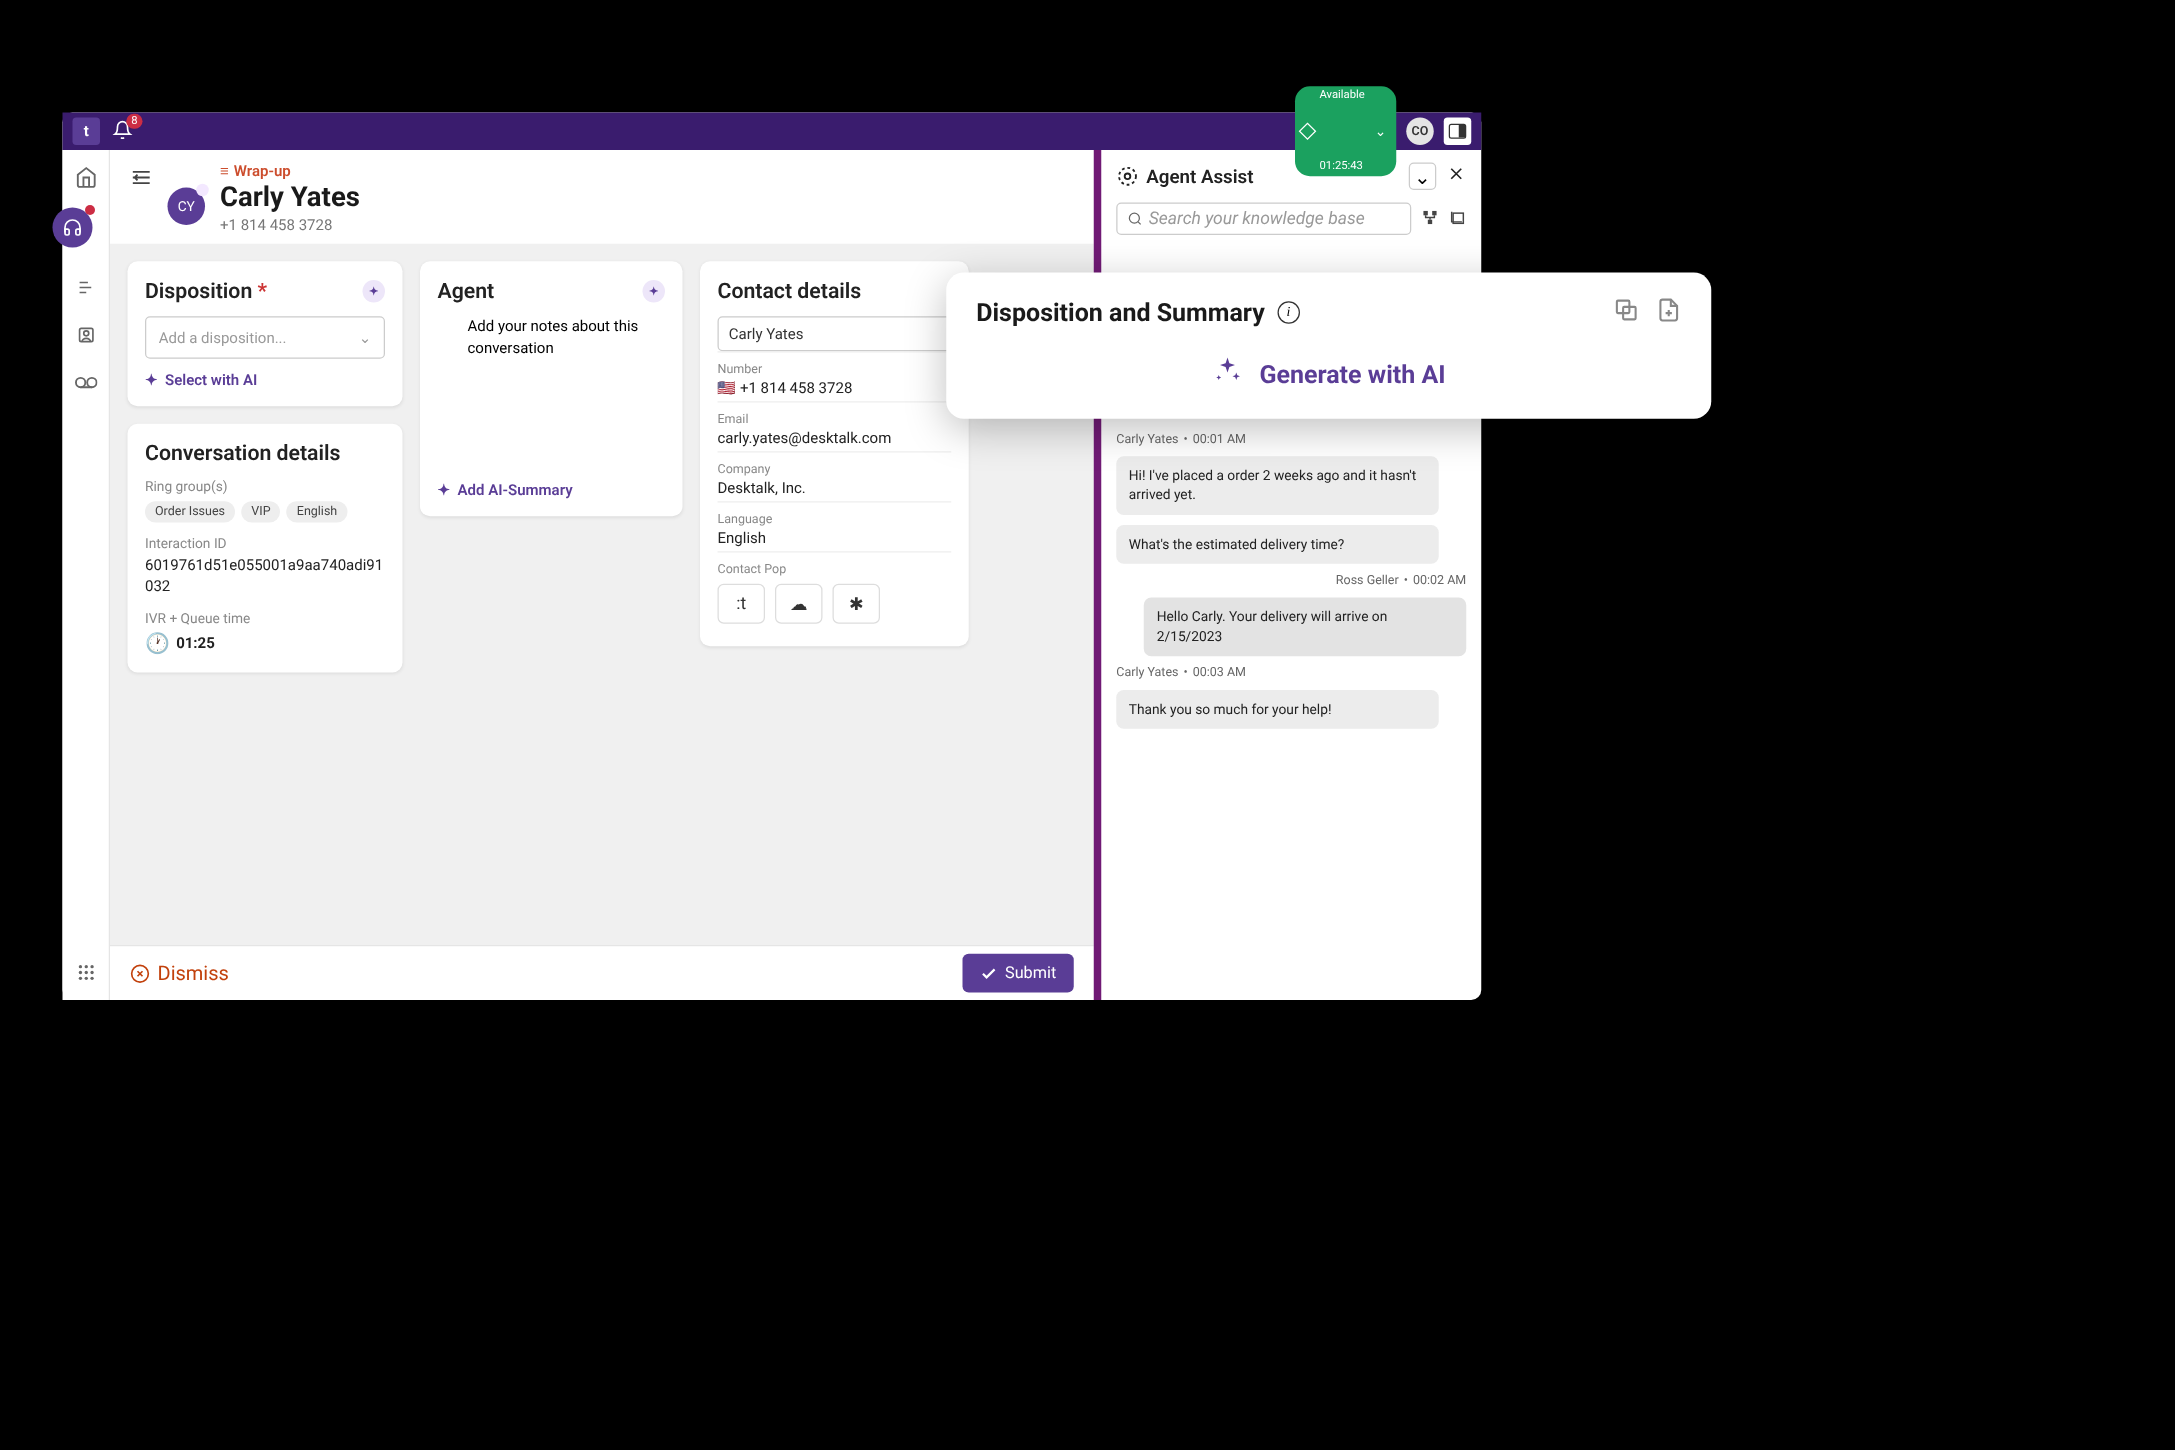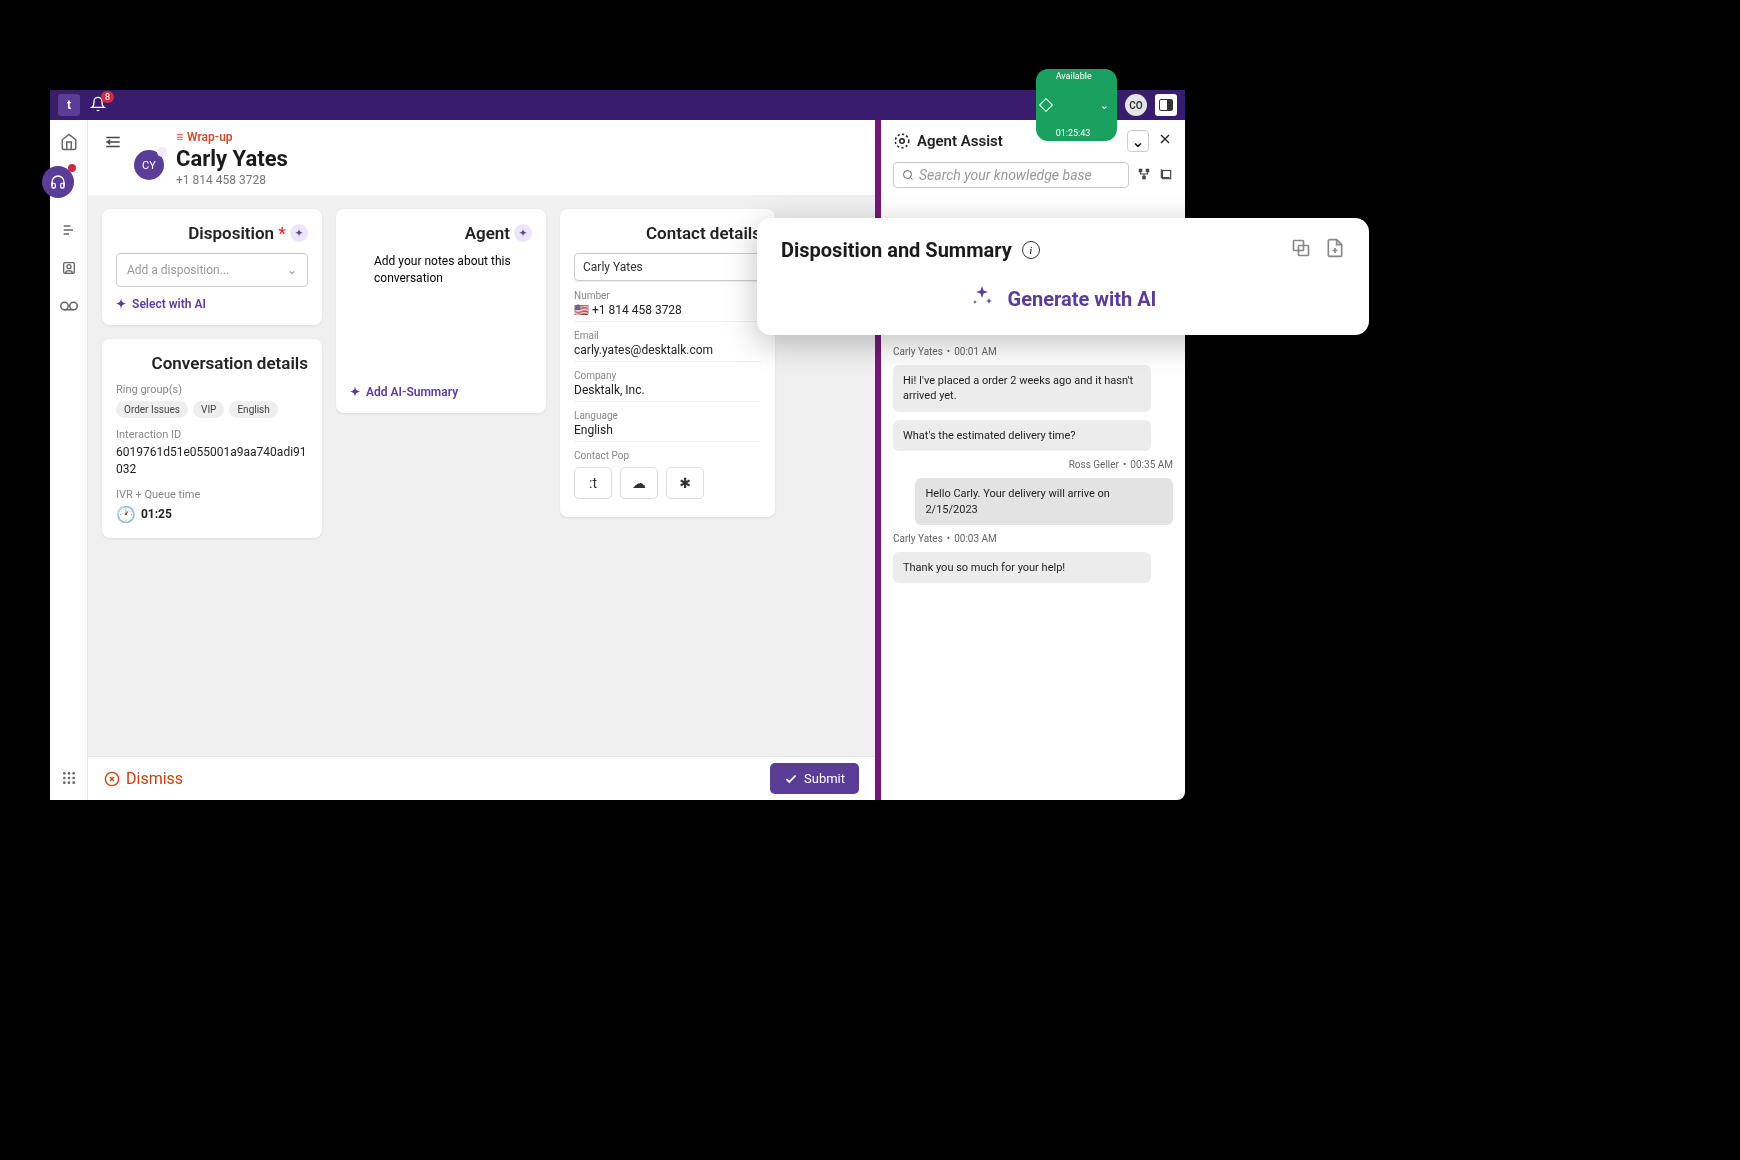--- a/index.html
+++ b/index.html
@@ -34,21 +34,21 @@
 .wrapup { color:#cc4d2d; font-size:12px; font-weight:600; display:flex; align-items:center; gap:4px; }
 .wrapup-icon { color:#cc4d2d; }
 .contact-name { font-size:22px; font-weight:700; color:#1a1a1a; margin-top:2px; }
 .contact-phone { font-size:12px; color:#777; margin-top:2px; }
 .workspace { flex:1; background:#f0f0f0; padding:14px; display:flex; gap:14px; overflow:hidden; }
 .col { display:flex; flex-direction:column; gap:14px; }
 .col1 { width:220px; }
 .col2 { width:210px; }
 .col3 { width:215px; }
 .card { background:#fff; border-radius:8px; padding:14px; box-shadow:0 1px 3px rgba(0,0,0,.08); }
-.card-title { font-size:17px; font-weight:600; color:#222; display:flex; align-items:center; gap:4px; justify-content:flex-end; }
+.card-title { font-size:17px; font-weight:600; color:#222; display:flex; align-items:center; gap:4px; justify-content:space-between; }
 .required { color:#c33; }
 .sparkle-badge { width:18px; height:18px; background:#ede6f9; border-radius:50%; display:flex; align-items:center; justify-content:center; color:#5a3d96; font-size:9px; }
 .dropdown { margin-top:10px; border:1px solid #ccc; border-radius:4px; height:34px; display:flex; align-items:center; padding:0 10px; color:#999; font-size:12px; justify-content:space-between; }
 .select-ai { margin-top:10px; color:#5a3d96; font-size:12px; font-weight:600; display:flex; align-items:center; gap:6px; }
 .notes-area { margin-top:10px; border:none; height:120px; color:#000000; font-size:12px; line-height:1.4;margin-left:24px; }
 .add-summary { margin-top:12px; color:#5a3d96; font-size:12px; font-weight:600; display:flex; align-items:center; gap:6px; }
 .conv-details .label { font-size:11px; color:#888; margin-top:10px; }
 .chips { display:flex; gap:5px; flex-wrap:wrap; margin-top:5px; }
 .chip { background:#eee; border-radius:10px; padding:3px 8px; font-size:10px; color:#444; }
 .interaction-id { font-size:12px; color:#222; margin-top:3px; line-height:1.4; word-break:break-all; }
@@ -321,21 +321,21 @@
             </svg></div>
         <div class="kb-icon"><svg width="14" height="14" viewBox="0 0 24 24" fill="none" stroke="currentColor" stroke-width="2">
               <rect x="6" y="6" width="14" height="14"></rect>
               <path d="M4 4v14h14"></path>
             </svg></div>
       </div>
       <div class="chat-area" style="margin-top:140px">
         <div class="chat-meta"><span>Carly Yates</span> • <span>00:01  AM</span></div>
         <div class="bubble">Hi! I've placed a order 2 weeks ago and it hasn't arrived yet.</div>
         <div class="bubble">What's the estimated delivery time?</div>
-        <div class="chat-meta right"><span>Ross Geller</span> • <span>00:35  AM</span></div>
+        <div class="chat-meta right"><span>Ross Geller</span> • <span>00:02  AM</span></div>
         <div class="bubble agent">Hello Carly. Your delivery will arrive on 2/15/2023</div>
         <div class="chat-meta"><span>Carly Yates</span> • <span>00:03  AM</span></div>
         <div class="bubble">Thank you so much for your help!</div>
       </div>
     </div>
 
   </div>
 
   <div class="popup">
     <div class="popup-head">

